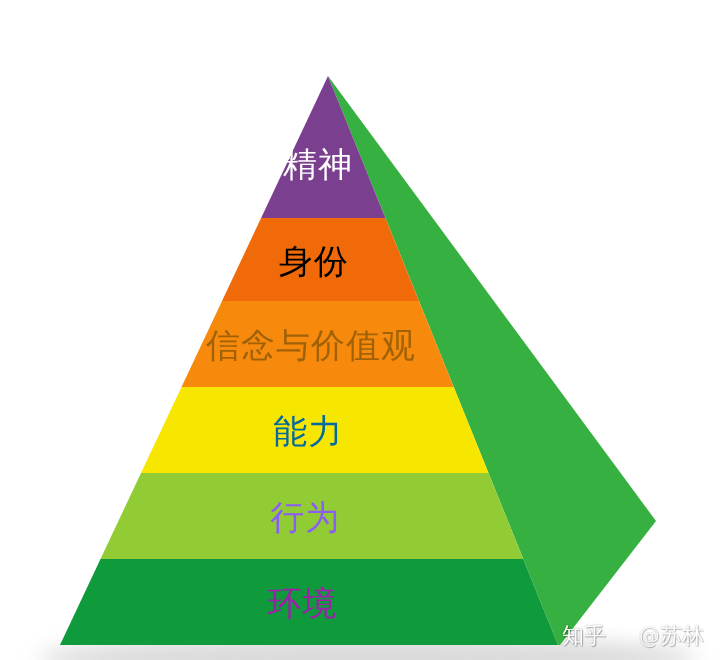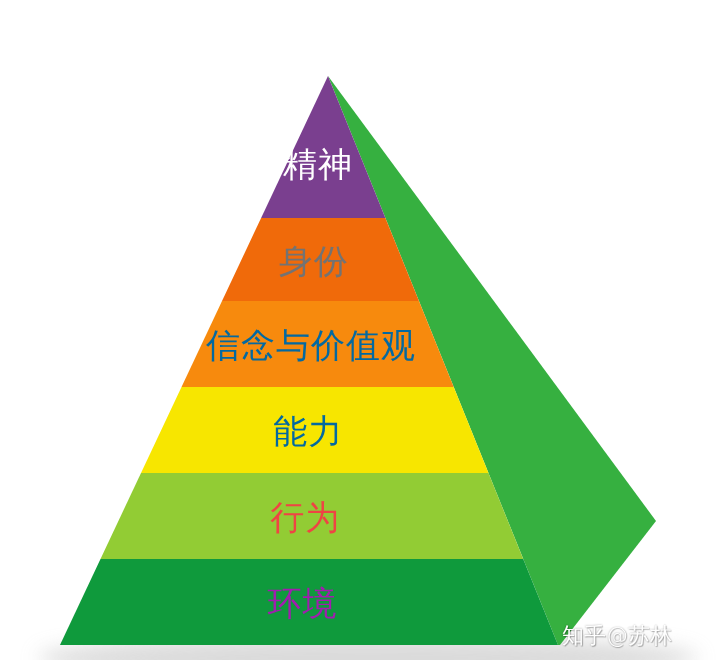--- a/index.html
+++ b/index.html
@@ -19,21 +19,21 @@
     white-space: nowrap;
     line-height: 1;
   }
   .watermark {
     position: absolute; left: 562px; top: 603px;
     font-family: "DejaVu Sans", sans-serif;
     font-size: 22px; color: #ffffff;
     text-shadow: 0 0 2px rgba(0,0,0,0.35), 1px 1px 1px rgba(0,0,0,0.25);
     white-space: nowrap;
   }
-  .watermark .handle { margin-left: 0; font-weight: 300; opacity: 0.95; }
+  .watermark .handle { margin-left: 32px; font-weight: 300; opacity: 0.95; }
 </style>
 </head>
 <body>
 
 <div id="stage">
   <svg width="726" height="660" viewBox="0 0 726 660" xmlns="http://www.w3.org/2000/svg">
     <defs>
       <radialGradient id="bgshade" cx="0.55" cy="0.95" r="0.7">
         <stop offset="0" stop-color="#d8d8d8"></stop>
         <stop offset="1" stop-color="#ffffff"></stop>
@@ -54,23 +54,23 @@
         <polygon points="253.1177504393673,200 377.39894551845344,200 410.94903339191563,283 214.02460456942003,283" fill="#f06a0a"></polygon>
         <polygon points="214.02460456942003,283 410.94903339191563,283 445.7117750439367,369 173.51845342706503,369" fill="#f78a0d"></polygon>
         <polygon points="173.51845342706503,369 445.7117750439367,369 480.47451669595785,455 133.01230228471002,455" fill="#f7e600"></polygon>
         <polygon points="133.01230228471002,455 480.47451669595785,455 515.2372583479789,541 92.50615114235501,541" fill="#92cc34"></polygon>
         <polygon points="92.50615114235501,541 515.2372583479789,541 550,627 52,627" fill="#0f9a3c"></polygon>
       </g>
   </svg>
 
   <div id="labels">
       <div class="layer-label" style="color: rgb(255, 255, 255); left: 318px; top: 129px;">精神</div>
-      <div class="layer-label" style="color: #737373; left: 313.873px; top: 225.5px;">身份</div>
-      <div class="layer-label" style="color: #0369a1; left: 311.051px; top: 310px;">信念与价值观</div>
+      <div class="layer-label" style="color: #000000; left: 313.873px; top: 225.5px;">身份</div>
+      <div class="layer-label" style="color: #a16207; left: 311.051px; top: 310px;">信念与价值观</div>
       <div class="layer-label" style="color: #0369a1; left: 308.179px; top: 396px;">能力</div>
-      <div class="layer-label" style="color: #ef4444; left: 305.308px; top: 482px; text-align: right;">行为</div>
+      <div class="layer-label" style="color: #8b5cf6; left: 305.308px; top: 482px; text-align: right;">行为</div>
       <div class="layer-label" style="color: #a21caf; left: 302.436px; top: 568px;">环境</div>
     </div>
 
   <div class="watermark">
     <span>知乎</span><span class="handle">@苏林</span>
   </div>
 </div>
 
 </body></html>

